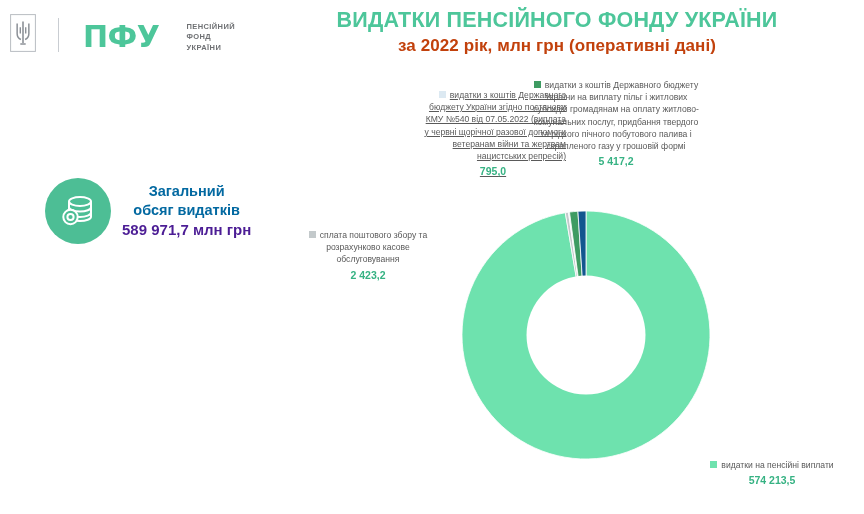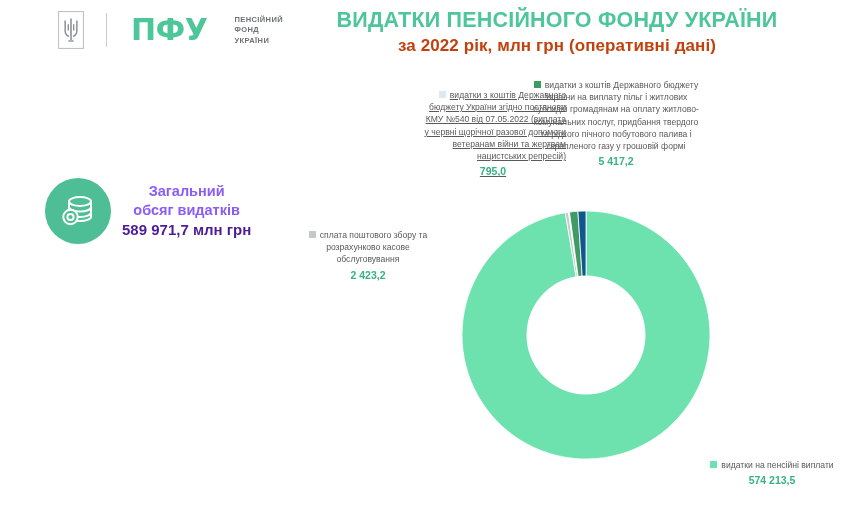--- a/index.html
+++ b/index.html
@@ -25,24 +25,23 @@
     width: 864px;
     height: 514px;
   }
 
   
   .logo-block {
     position: absolute;
     left: 10px;
     top: 8px;
     display: flex;
-    align-items: center;
+    align-items: flex-end;
     gap: 22px;
     height: 44px;
-    margin-left: 48px;
   }
   .logo-trident {
     width: 26px;
     height: 38px;
     display: block;
   }
   .logo-divider {
     width: 1px;
     height: 34px;
     background: #c9cdd2;
@@ -118,21 +117,21 @@
   }
   .total-text {
     display: flex;
     flex-direction: column;
     align-items: center;
     line-height: 1.32;
   }
   .total-label {
     font-size: 14.5px;
     font-weight: bold;
-    color: #8b5cf6;
+    color: #0369a1;
     white-space: nowrap;
   }
   .total-value {
     font-size: 15px;
     font-weight: bold;
     color: #4c1d95;
     white-space: nowrap;
     margin-top: 0;
   }
 

